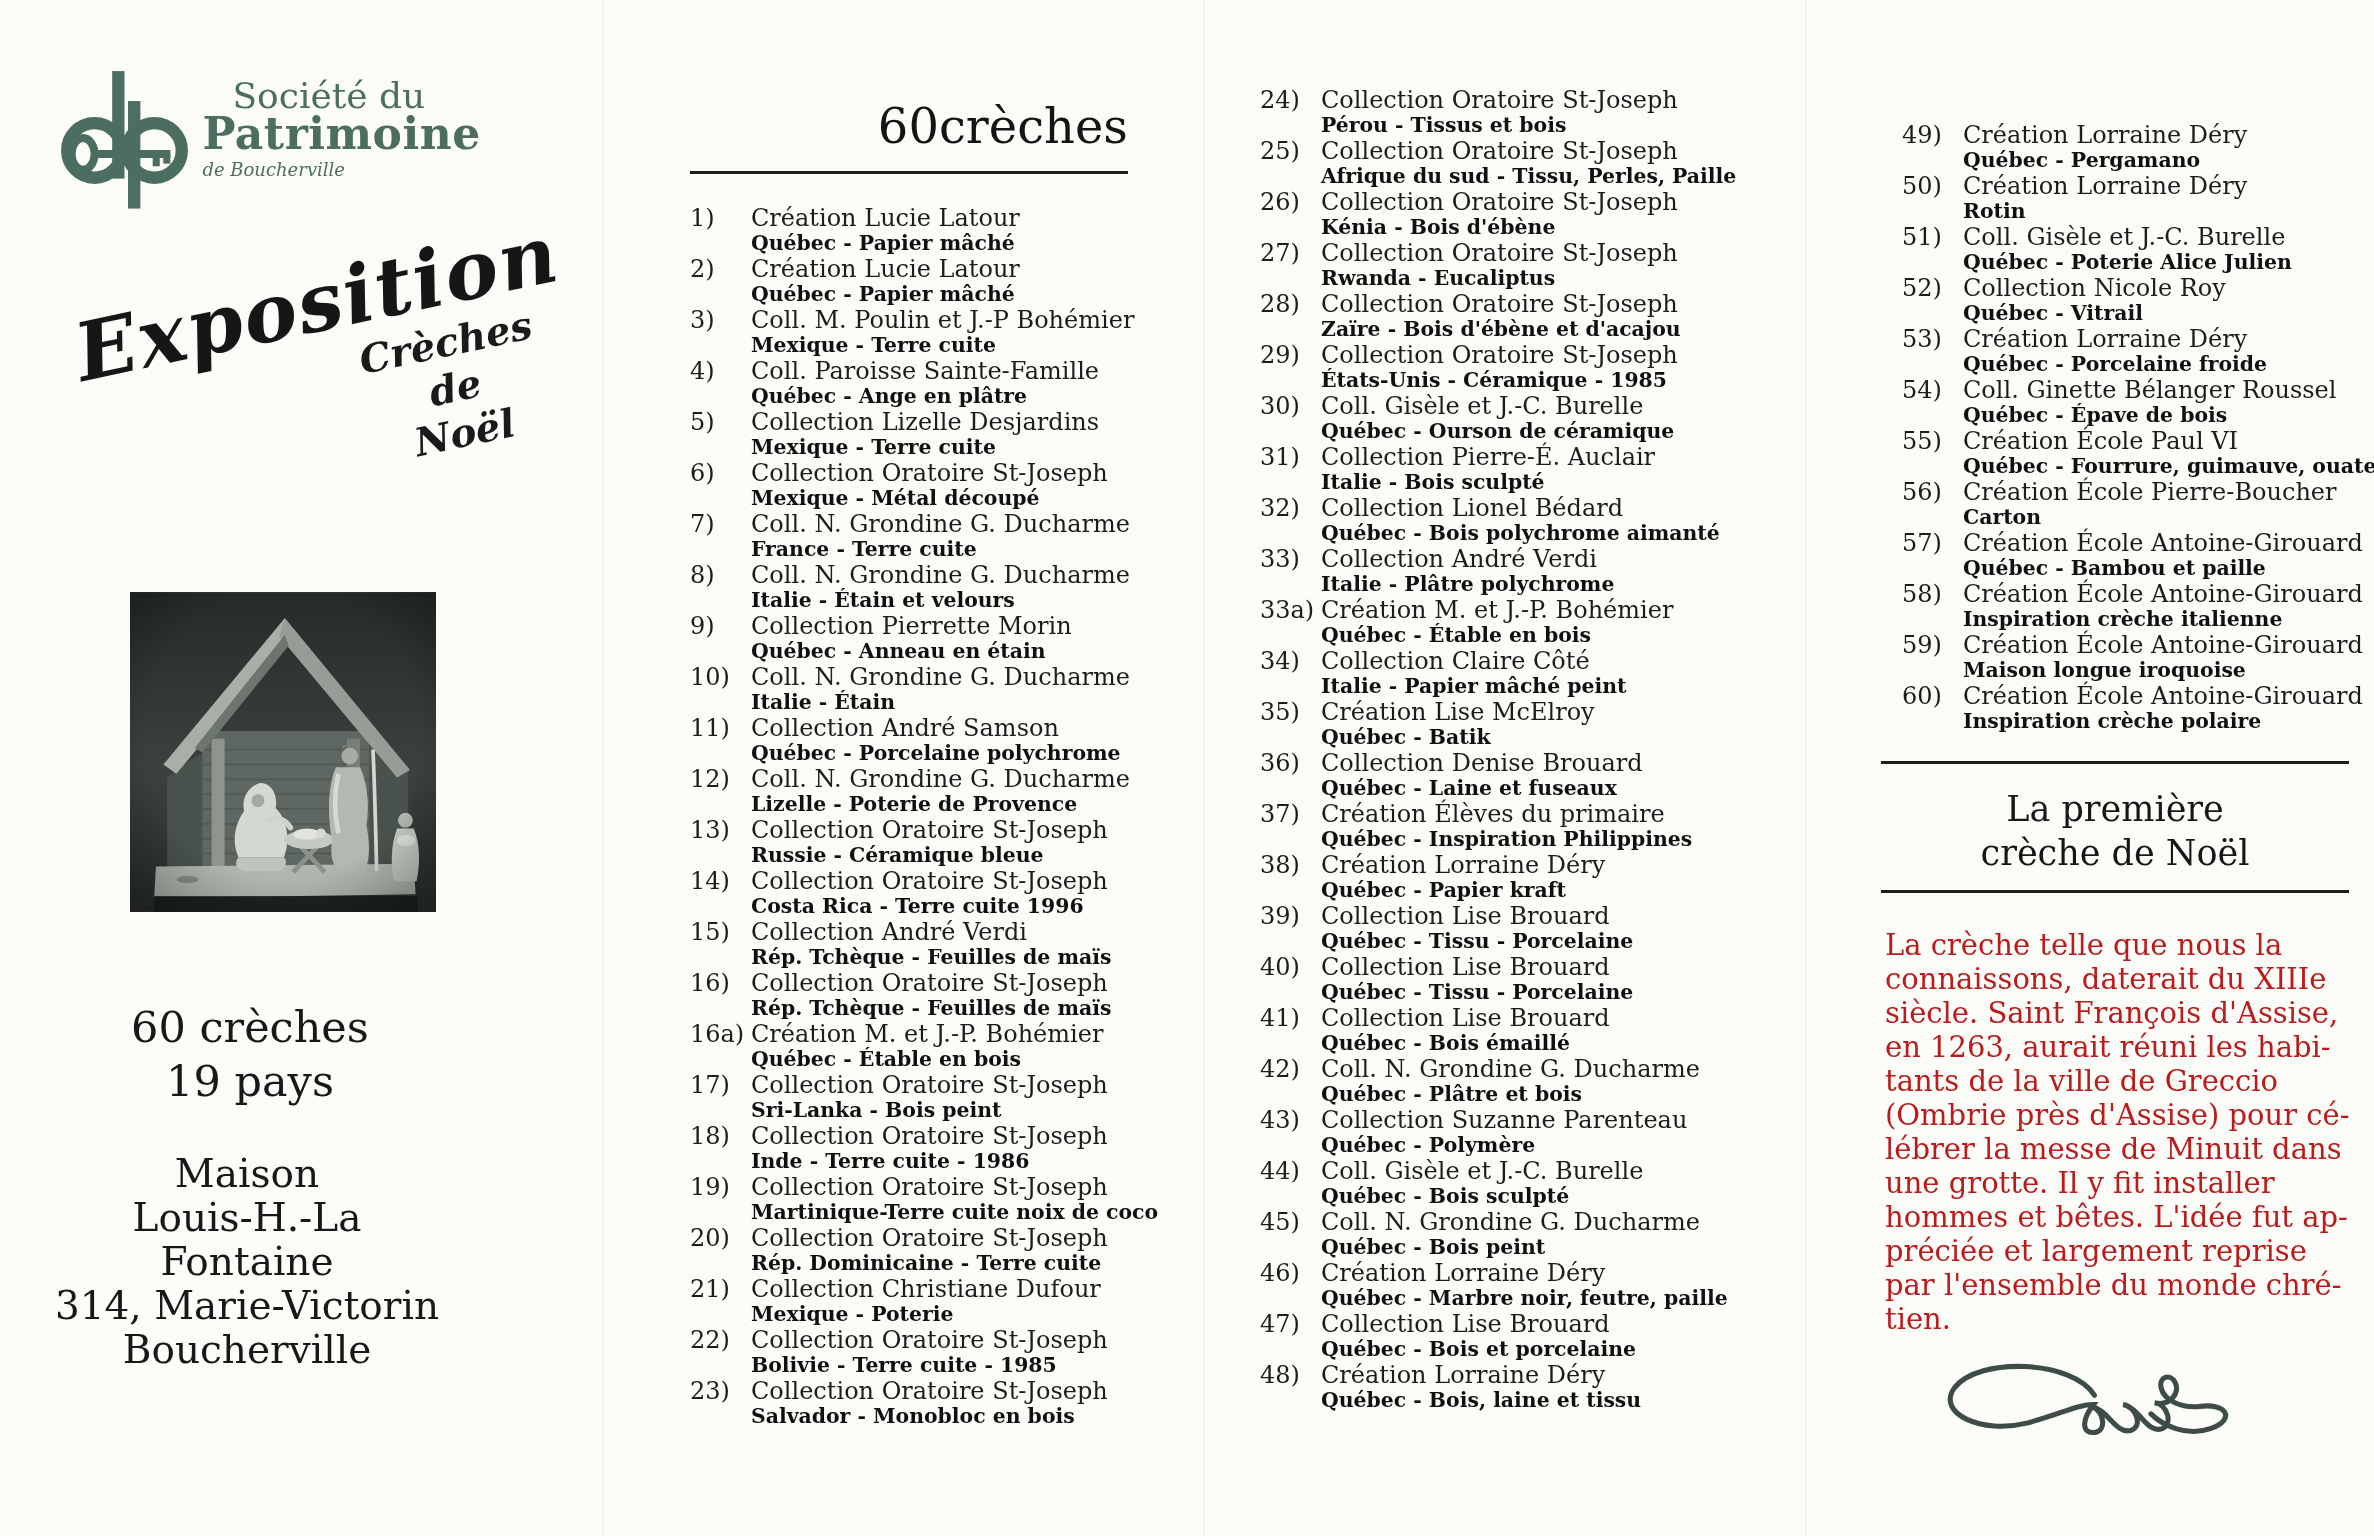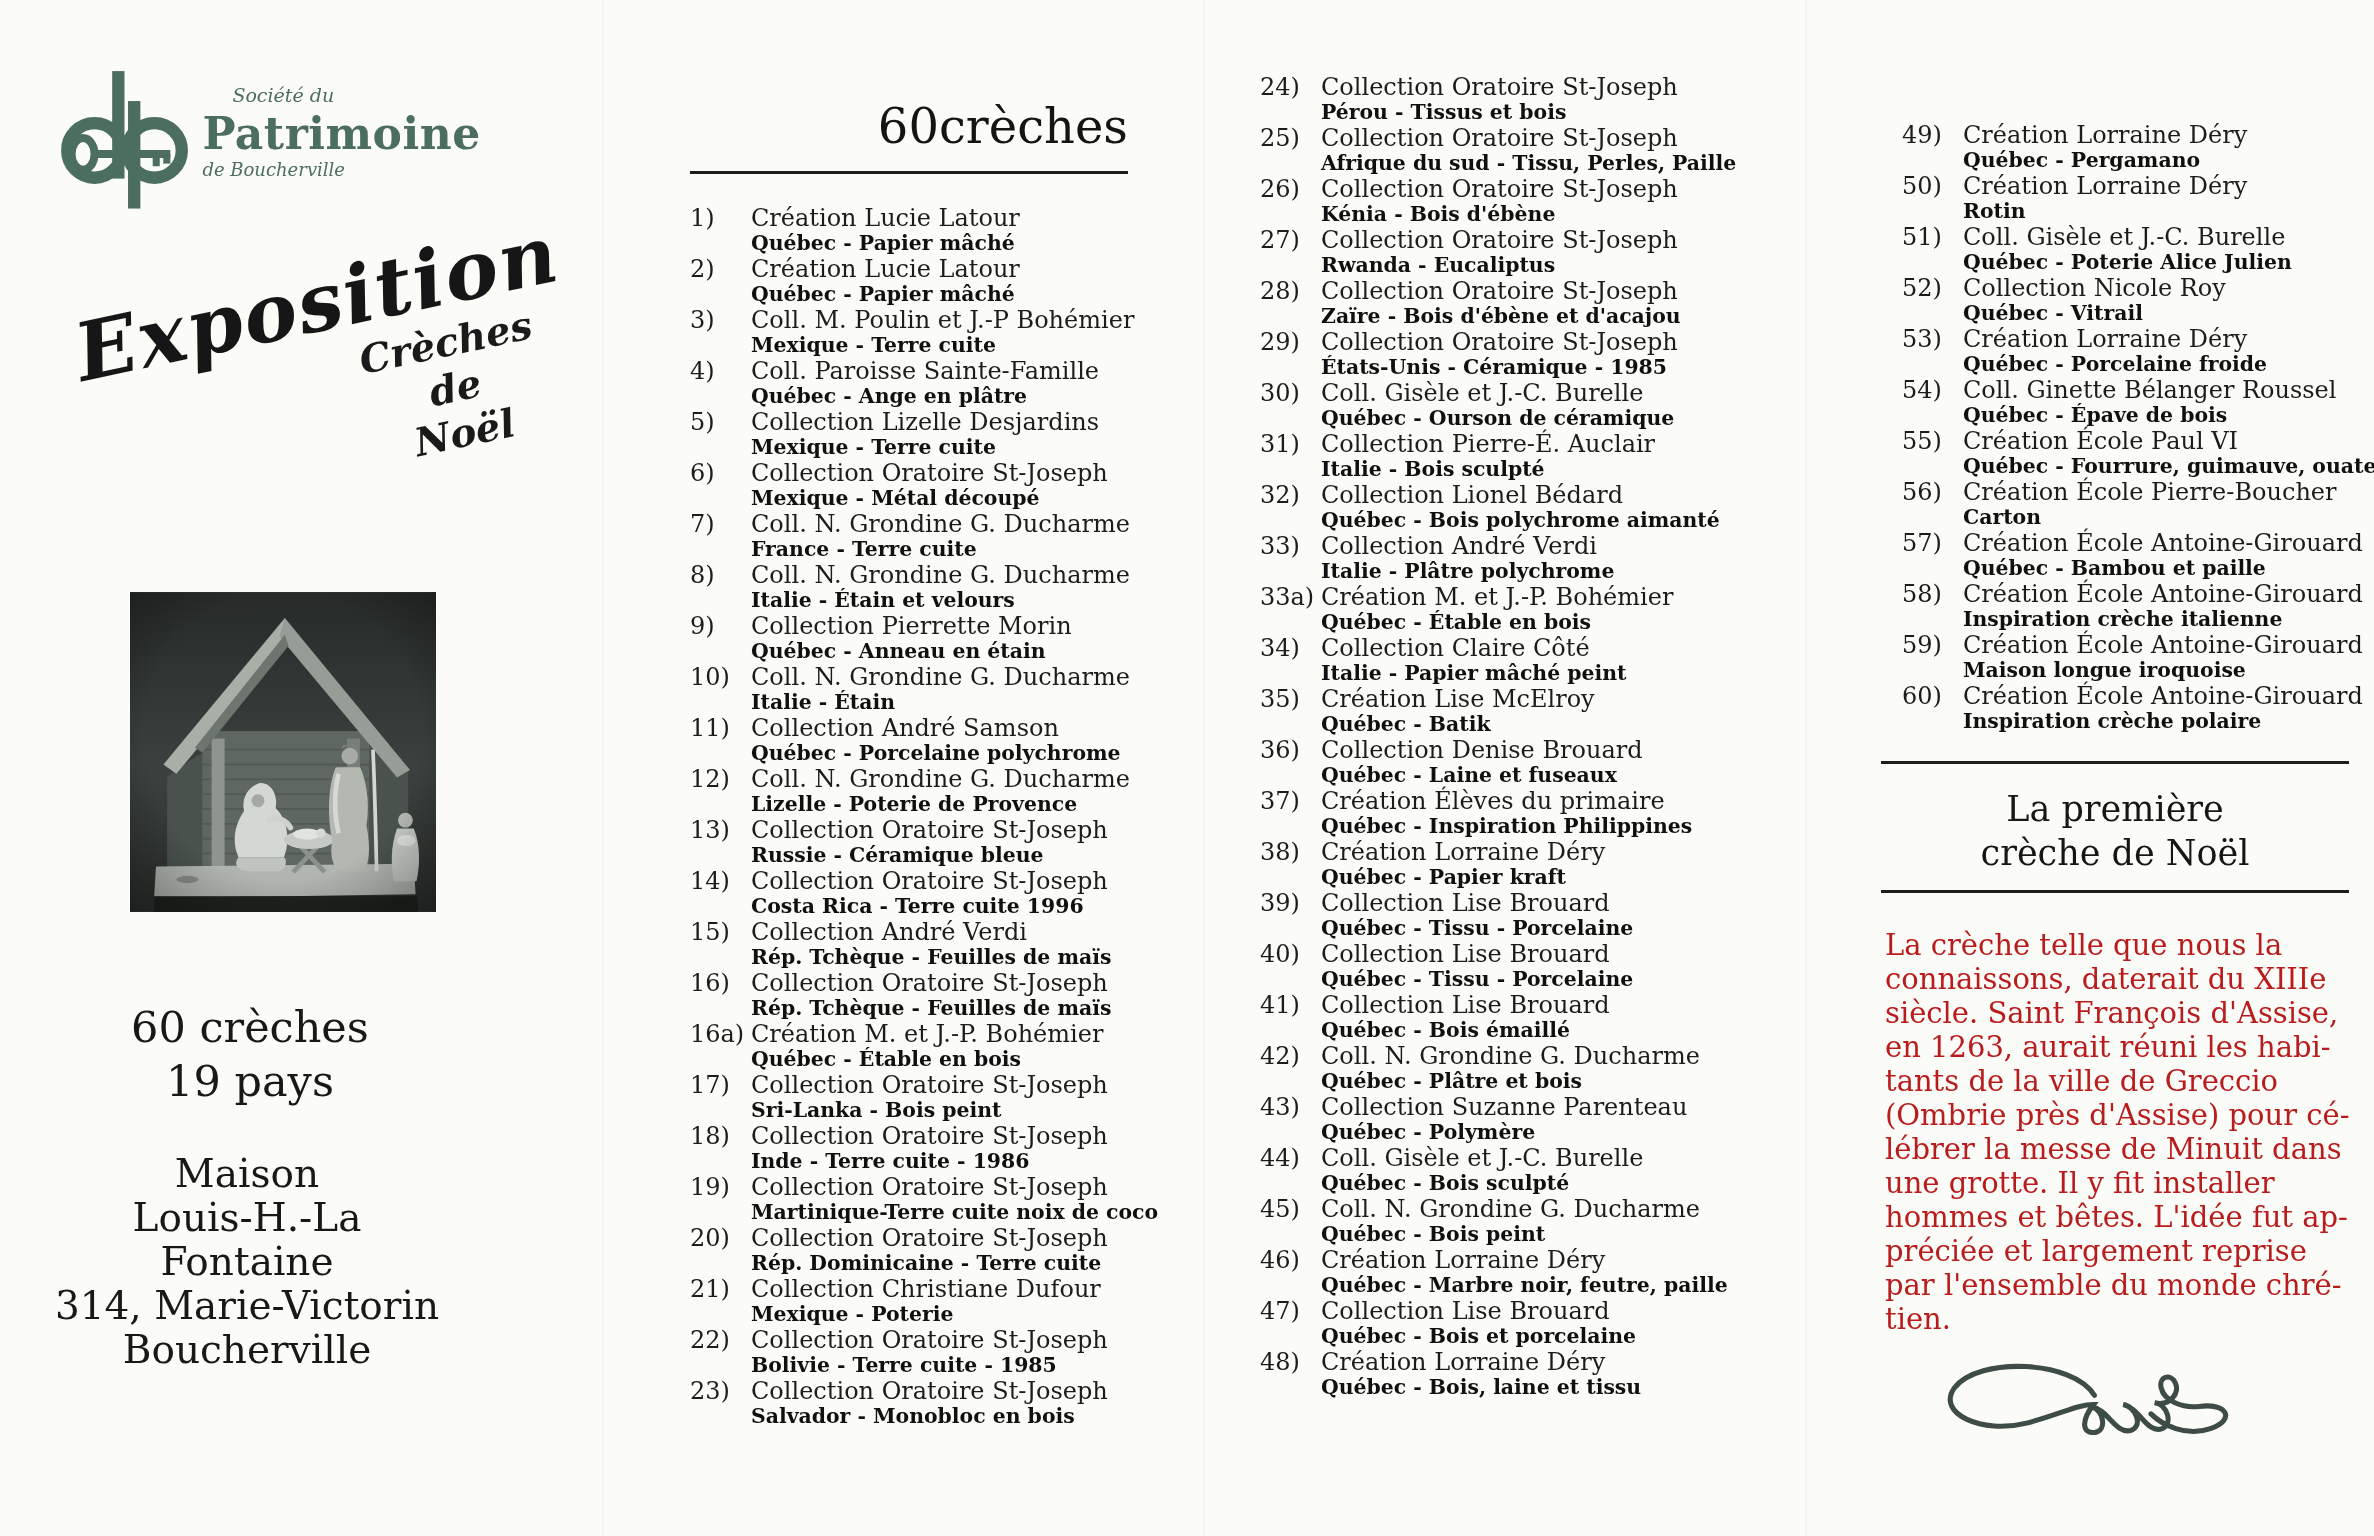--- a/index.html
+++ b/index.html
@@ -7,21 +7,21 @@
     width:2375px;height:1536px;position:relative;overflow:hidden;
     background:#fbfbf8;
     font-family:"DejaVu Serif", serif;
     color:#1c1c1c;
   }
   .fold{position:absolute;top:0;bottom:0;width:1.9px;background:rgba(70,70,70,.05);}
   
   .logo{position:absolute;left:54px;top:65px;display:flex;}
   .logo-mark{width:141px;height:147px;}
   .logo-text{margin-left:7.4px;padding-top:15px;color:#4c6e61;width:278px;}
-  .logo-line1{font-style:italic;font-size:19px;line-height:31px;margin-left:30px;}
+  .logo-line1{font-size:36px;line-height:31px;margin-left:30px;}
   .logo-line2{font-weight:bold;font-size:44px;line-height:45px;letter-spacing:0.5px;}
   .logo-line3{font-style:italic;font-size:18px;line-height:28px;text-align:left;margin-right:1.9px;}
   .expo-title{
     position:absolute;left:67px;top:308px;width:445px;
     font-size:80px;font-style:italic;font-weight:bold;color:#161616;
     transform:rotate(-12deg);transform-origin:left top;letter-spacing:1.9px;
   }
   .expo-sub{
     position:absolute;left:341px;top:341px;width:204px;text-align:center;
     font-size:39px;font-style:italic;font-weight:bold;color:#1a1a1a;line-height:46px;
@@ -35,21 +35,21 @@
   .address{
     position:absolute;left:45px;top:1152px;width:404px;text-align:center;
     font-size:39px;line-height:44px;white-space:pre-line;color:#181818;
   }
   
   .col-title{position:absolute;left:686px;top:98px;width:442px;text-align:right;font-size:48px;color:#141414;}
   .rule{position:absolute;height:2.8px;background:#1d1d1d;}
   .rule-colhead{left:690px;top:171px;width:438px;}
   .list{position:absolute;}
   .list-c2{left:690px;top:205px;width:456px;}
-  .list-c3{left:1260px;top:74px;width:468px;}
+  .list-c3{left:1260px;top:87px;width:468px;}
   .list-c4{left:1902px;top:122px;width:468px;}
   .item{display:grid;grid-template-columns:61px 1fr;}
   .item .num{font-size:24px;line-height:26px;white-space:nowrap;}
   .item .name{font-size:24px;line-height:26px;white-space:nowrap;}
   .item .sub{grid-column:2;font-size:20.4px;line-height:25px;font-weight:bold;color:#101010;white-space:nowrap;}
   
   .rule-s2-top{left:1881px;top:761px;width:468px;}
   .rule-s2-bot{left:1881px;top:890px;width:468px;}
   .s2-heading{
     position:absolute;left:1881px;top:787px;width:468px;text-align:center;

